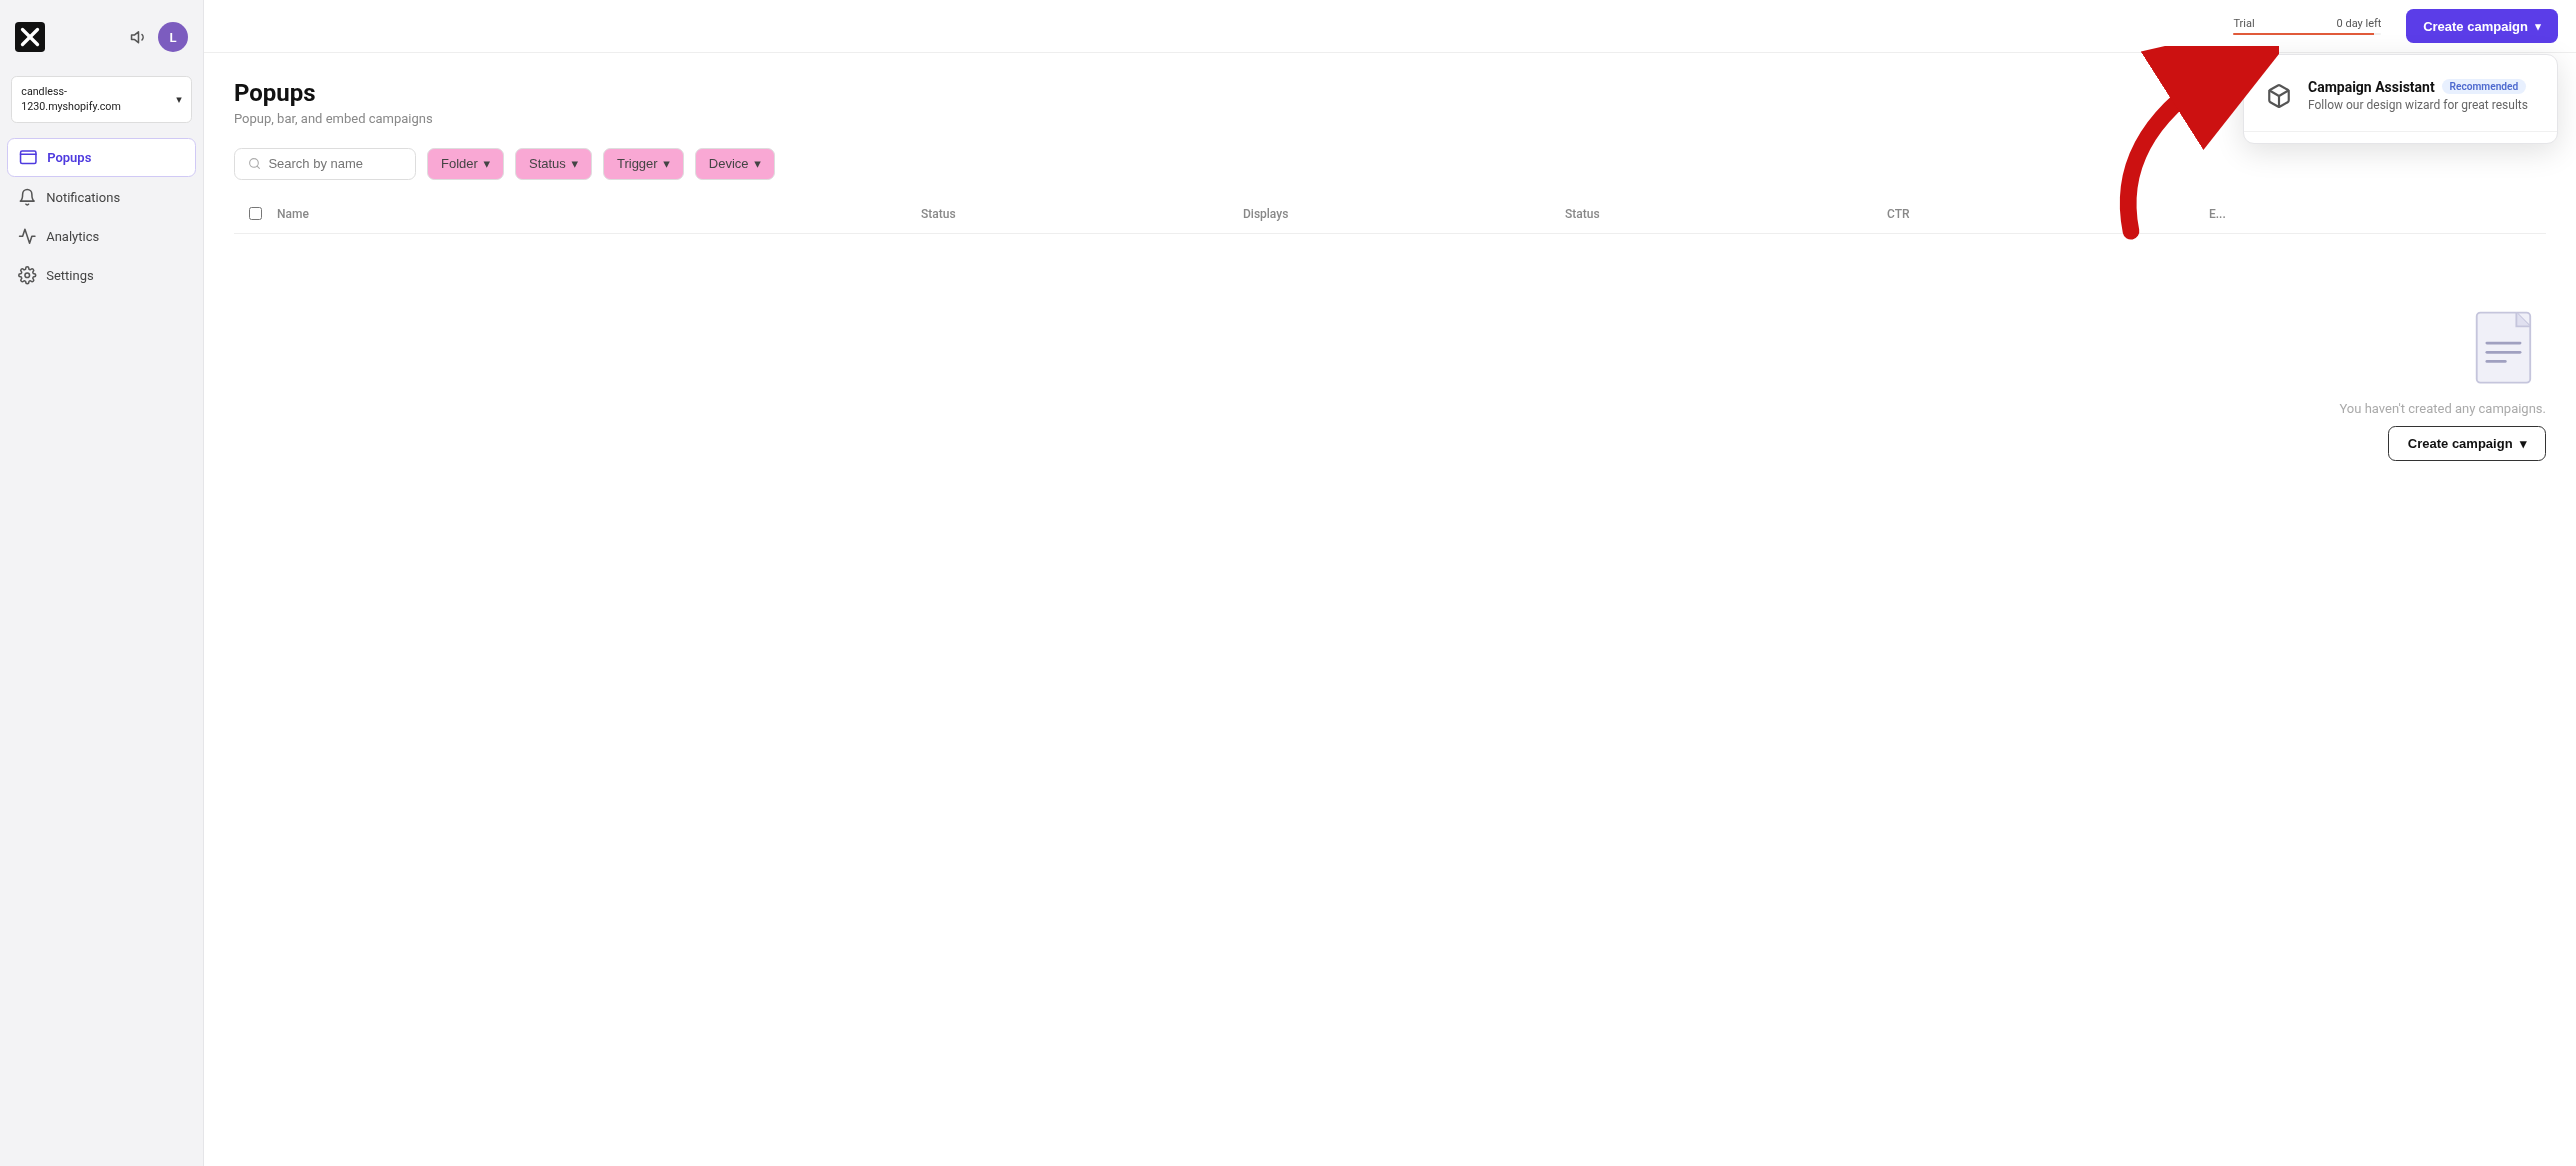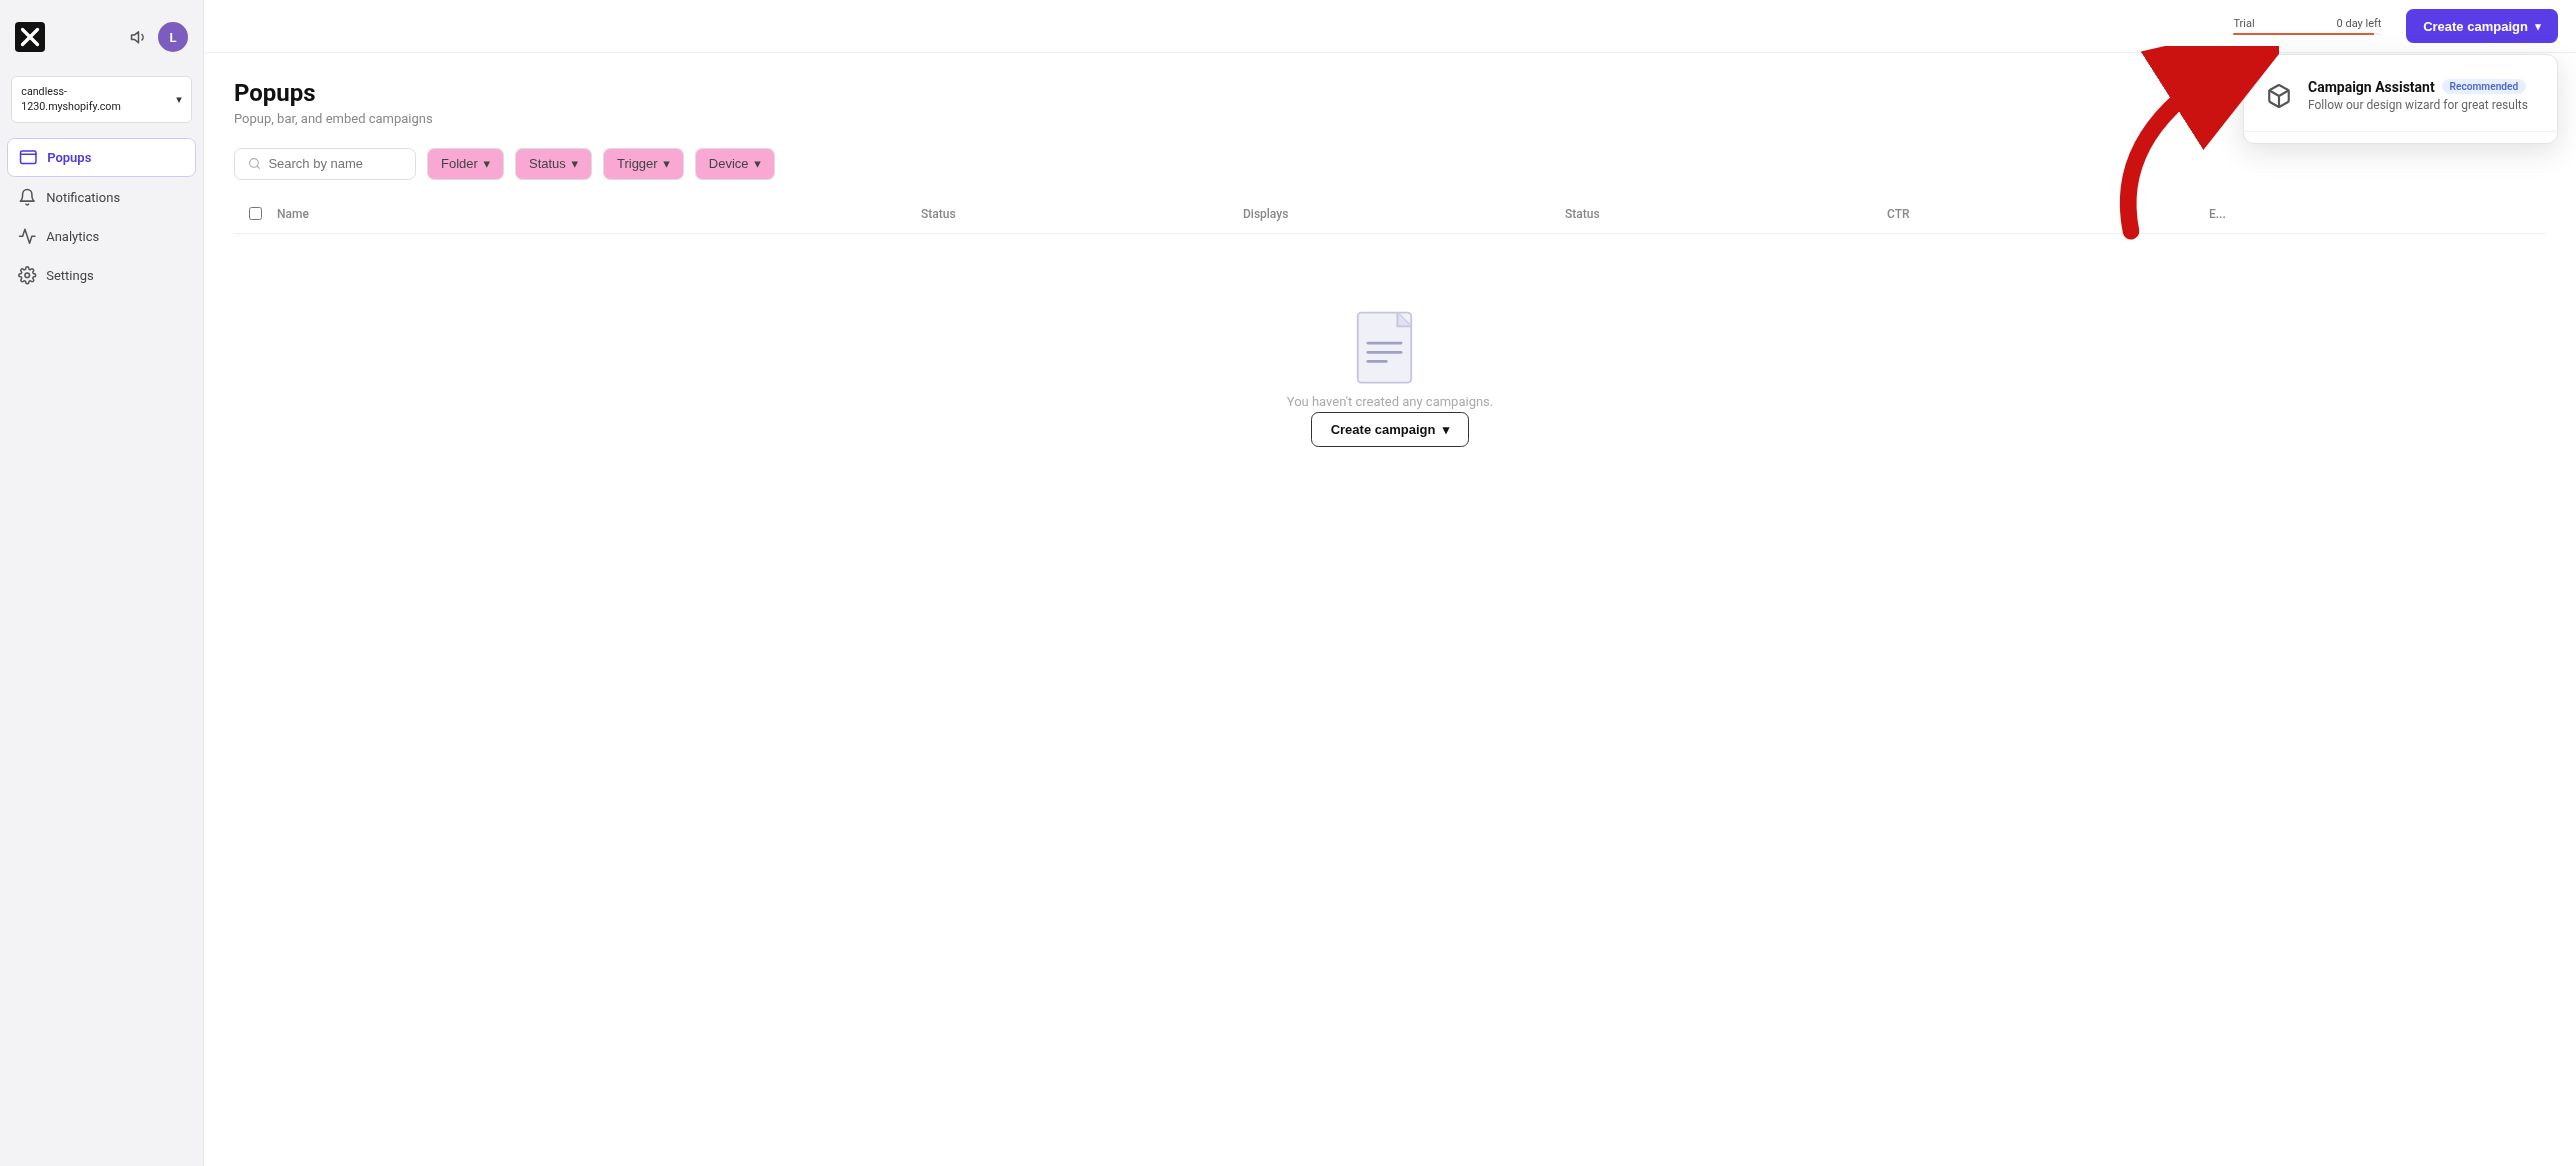--- a/index.html
+++ b/index.html
@@ -299,24 +299,24 @@
       border-bottom: 0.9px solid #eee;
       font-size: 12px;
       color: #888;
       font-weight: 500;
     }
 
     
     .empty-state {
       display: flex;
       flex-direction: column;
-      align-items: center;
+      align-items: flex-end;
       justify-content: center;
       padding: 74px 0;
-      gap: 3px;
+      gap: 10px;
     }
 
     .empty-icon {
       width: 74px;
       height: 83px;
     }
 
     .empty-text {
       font-size: 13px;
       color: #aaa;

